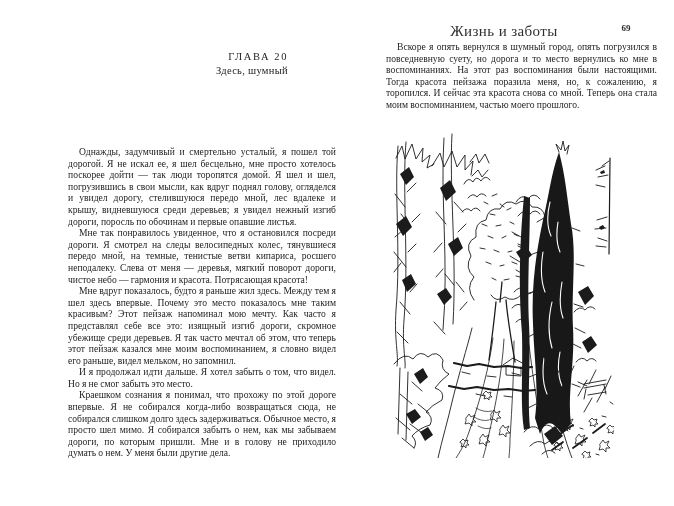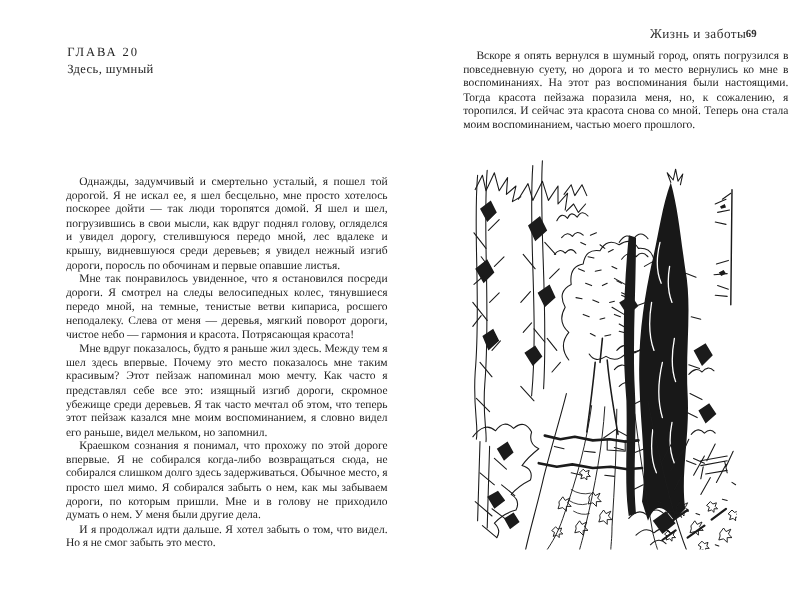--- a/index.html
+++ b/index.html
@@ -2,34 +2,34 @@
 <html lang="ru"><head>
 <meta charset="utf-8">
 <style>
   html,body{margin:0;padding:0;background:#ffffff;}
   .stage{
     position:relative;width:674px;height:506px;background:#ffffff;overflow:hidden;
     font-family:"Liberation Serif","DejaVu Serif",serif;color:#242424;
   }
   
   .chapter-head{
-    position:absolute;left:56px;top:38px;width:232px;text-align:left;line-height:14px;
+    position:absolute;left:56px;top:50px;width:232px;text-align:right;line-height:14px;
   }
   .chapter-label{font-size:10.5px;letter-spacing:1.6px;white-space:nowrap;}
   .chapter-title{font-size:10.5px;letter-spacing:0.3px;white-space:nowrap;}
   .body-col{
     position:absolute;text-align:justify;font-size:9.6px;line-height:11.6px;
     hyphens:auto;-webkit-hyphens:auto;word-spacing:-0.2px;
   }
   .body-col p{margin:0;text-indent:11px;}
-  .left-body{left:55px;top:146px;width:268px;}
+  .left-body{left:68px;top:146px;width:268px;}
   
   .running-header{
-    position:absolute;left:386px;top:23px;width:236px;text-align:right;
-    font-size:11px;letter-spacing:0.4px;color:#2e2e2e;
+    position:absolute;left:386px;top:23px;width:236px;text-align:center;
+    font-size:15px;letter-spacing:0.4px;color:#2e2e2e;
   }
   .folio{
     position:absolute;left:614px;top:23px;width:24px;text-align:center;
     font-size:9px;color:#2e2e2e;font-weight:bold;
   }
   .right-body{left:386px;top:41px;width:271px;}
   .illustration{
     position:absolute;left:392px;top:132px;width:222px;height:326px;
   }
 </style>
@@ -40,22 +40,22 @@
 
   <div>
     <div class="chapter-head">
       <div class="chapter-label">ГЛАВА 20</div>
       <div class="chapter-title">Здесь, шумный</div>
     </div>
     <div class="body-col left-body">
       <p>Однажды, задумчивый и смертельно усталый, я пошел той дорогой. Я не искал ее, я шел бесцельно, мне просто хотелось поскорее дойти — так люди торопятся домой. Я шел и шел, погрузившись в свои мысли, как вдруг поднял голову, огляделся и увидел дорогу, стелившуюся передо мной, лес вдалеке и крышу, видневшуюся среди деревьев; я увидел нежный изгиб дороги, поросль по обочинам и первые опавшие листья.</p>
       <p>Мне так понравилось увиденное, что я остановился посреди дороги. Я смотрел на следы велосипедных колес, тянувшиеся передо мной, на темные, тенистые ветви кипариса, росшего неподалеку. Слева от меня — деревья, мягкий поворот дороги, чистое небо — гармония и красота. Потрясающая красота!</p>
       <p>Мне вдруг показалось, будто я раньше жил здесь. Между тем я шел здесь впервые. Почему это место показалось мне таким красивым? Этот пейзаж напоминал мою мечту. Как часто я представлял себе все это: изящный изгиб дороги, скромное убежище среди деревьев. Я так часто мечтал об этом, что теперь этот пейзаж казался мне моим воспоминанием, я словно видел его раньше, видел мельком, но запомнил.</p>
+      <p>И я продолжал идти дальше. Я хотел забыть о том, что видел. Но я не смог забыть это место.</p>
       <p>Краешком сознания я понимал, что прохожу по этой дороге впервые. Я не собирался когда-либо возвращаться сюда, не собирался слишком долго здесь задерживаться. Обычное место, я просто шел мимо. Я собирался забыть о нем, как мы забываем дороги, по которым пришли. Мне и в голову не приходило думать о нем. У меня были другие дела.</p>
-      <p>И я продолжал идти дальше. Я хотел забыть о том, что видел. Но я не смог забыть это место.</p>
     </div>
   </div>
 
   <div>
     <div class="running-header">Жизнь и заботы</div>
     <div class="folio">69</div>
     <div class="body-col right-body">
       <p>Вскоре я опять вернулся в шумный город, опять погрузился в повседневную суету, но дорога и то место вернулись ко мне в воспоминаниях. На этот раз воспоминания были настоящими. Тогда красота пейзажа поразила меня, но, к сожалению, я торопился. И сейчас эта красота снова со мной. Теперь она стала моим воспоминанием, частью моего прошлого.</p>
     </div>
 

